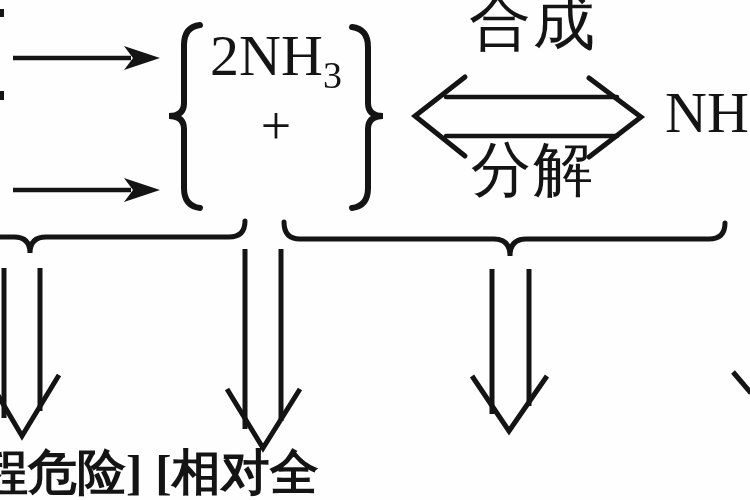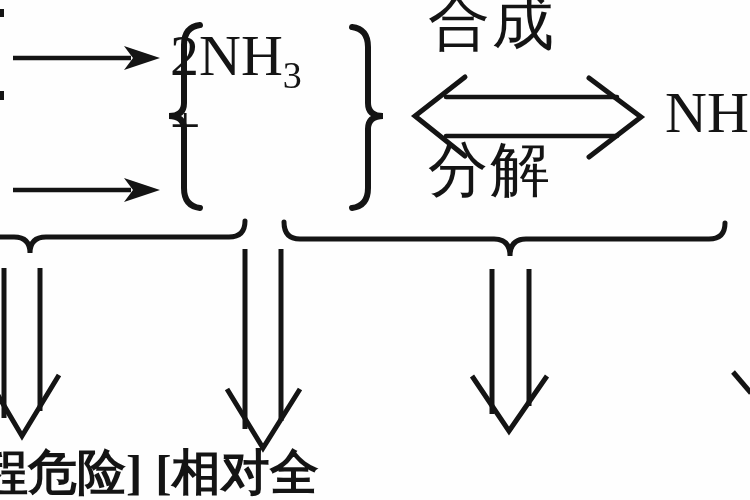--- a/index.html
+++ b/index.html
@@ -13,21 +13,21 @@
     color:#141414;
   }
   .stage svg{position:absolute; left:0; top:0;}
   .txt{
     position:absolute;
     color:#141414;
     line-height:1;
     white-space:nowrap;
     font-family:"Liberation Serif", serif;
   }
-  .center{ text-align:left; }
+  .center{ text-align:center; }
   .formula-col{ left:170px; width:212px; }
   .f-top{ top:27px;  font-size:58px; }
   .f-plus{ top:99px;  font-size:54px; }
   .f-bot{ top:153px; font-size:58px; }
   .f-top sub{ font-size:38px; }
   .cjk{ letter-spacing:2px; }
   .syn{ left:428px; width:210px; top:-9px;  font-size:62px; }
   .dec{ left:428px; width:210px; top:140px; font-size:60px; }
   .product{ left:665px; top:84px; font-size:58px; }
   .bottom-row{

